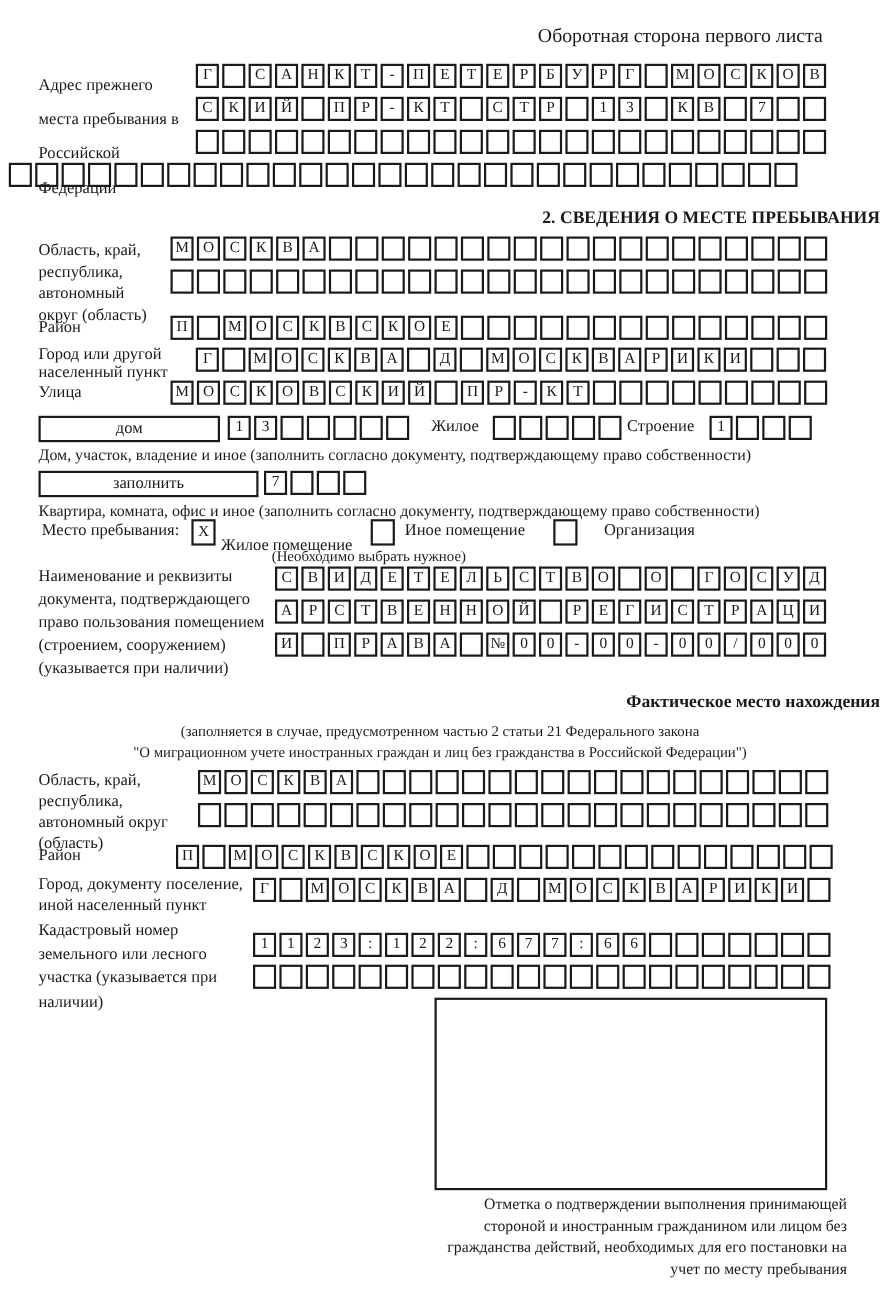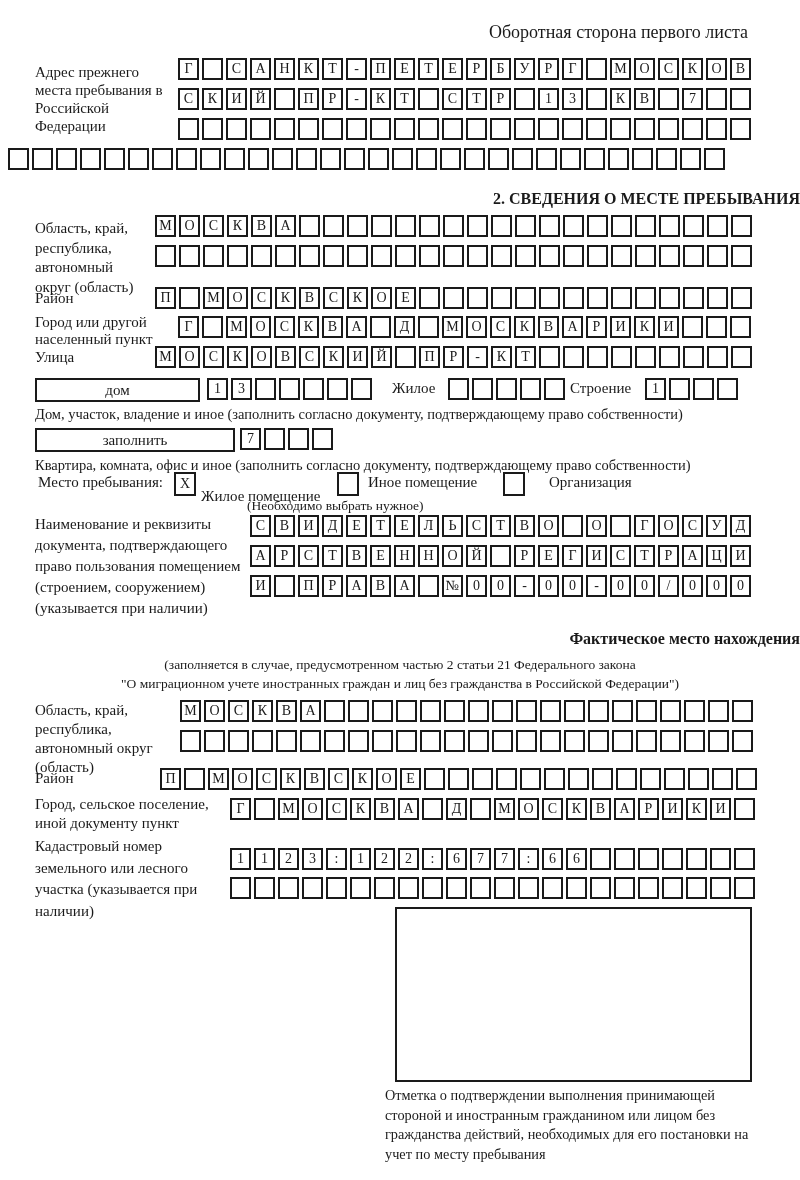--- a/index.html
+++ b/index.html
@@ -12,31 +12,31 @@
   .cell{display:inline-block;width:17px;height:18px;border:2px solid #1a1a1a;margin-right:3px;
         text-align:center;font-size:14px;line-height:18px;vertical-align:top;}
   .title{position:absolute;left:0;width:800px;text-align:right;font-weight:bold;font-size:16px;}
   .note{position:absolute;font-size:13.5px;}
   .note-c{position:absolute;left:0;width:800px;text-align:center;font-size:13.5px;}
   .inline-box{position:absolute;border:2px solid #1a1a1a;height:20px;line-height:20px;
               text-align:center;font-size:15px;}
   .chk{position:absolute;width:18px;height:20px;border:2px solid #1a1a1a;text-align:center;
        font-size:14px;line-height:20px;}
   .bigbox{position:absolute;left:395px;top:907px;width:353px;height:171px;border:2px solid #1a1a1a;}
-  .caption{position:absolute;left:385px;top:1086px;width:385px;text-align:left;
+  .caption{position:absolute;left:385px;top:1086px;width:385px;text-align:right;
            font-size:14.3px;line-height:19.5px;}
 </style>
 </head>
 <body>
 
 <div class="page">
 
   <div class="hdr">Оборотная сторона первого листа</div>
 
-  <div class="lbl" style="left:35px;top:63px;width:130px;line-height:18px">Адрес прежнего места пребывания в Российской Федерации</div>
+  <div class="lbl" style="left:35px;top:63px;width:130px;line-height:31px">Адрес прежнего места пребывания в Российской Федерации</div>
   <div class="cells" style="left:178px;top:58px"><span class="cell">Г</span><span class="cell"></span><span class="cell">С</span><span class="cell">А</span><span class="cell">Н</span><span class="cell">К</span><span class="cell">Т</span><span class="cell">-</span><span class="cell">П</span><span class="cell">Е</span><span class="cell">Т</span><span class="cell">Е</span><span class="cell">Р</span><span class="cell">Б</span><span class="cell">У</span><span class="cell">Р</span><span class="cell">Г</span><span class="cell"></span><span class="cell">М</span><span class="cell">О</span><span class="cell">С</span><span class="cell">К</span><span class="cell">О</span><span class="cell">В</span></div>
   <div class="cells" style="left:178px;top:88px"><span class="cell">С</span><span class="cell">К</span><span class="cell">И</span><span class="cell">Й</span><span class="cell"></span><span class="cell">П</span><span class="cell">Р</span><span class="cell">-</span><span class="cell">К</span><span class="cell">Т</span><span class="cell"></span><span class="cell">С</span><span class="cell">Т</span><span class="cell">Р</span><span class="cell"></span><span class="cell">1</span><span class="cell">3</span><span class="cell"></span><span class="cell">К</span><span class="cell">В</span><span class="cell"></span><span class="cell">7</span><span class="cell"></span><span class="cell"></span></div>
   <div class="cells" style="left:178px;top:118px"><span class="cell"></span><span class="cell"></span><span class="cell"></span><span class="cell"></span><span class="cell"></span><span class="cell"></span><span class="cell"></span><span class="cell"></span><span class="cell"></span><span class="cell"></span><span class="cell"></span><span class="cell"></span><span class="cell"></span><span class="cell"></span><span class="cell"></span><span class="cell"></span><span class="cell"></span><span class="cell"></span><span class="cell"></span><span class="cell"></span><span class="cell"></span><span class="cell"></span><span class="cell"></span><span class="cell"></span></div>
   <div class="cells" style="left:8px;top:148px"><span class="cell"></span><span class="cell"></span><span class="cell"></span><span class="cell"></span><span class="cell"></span><span class="cell"></span><span class="cell"></span><span class="cell"></span><span class="cell"></span><span class="cell"></span><span class="cell"></span><span class="cell"></span><span class="cell"></span><span class="cell"></span><span class="cell"></span><span class="cell"></span><span class="cell"></span><span class="cell"></span><span class="cell"></span><span class="cell"></span><span class="cell"></span><span class="cell"></span><span class="cell"></span><span class="cell"></span><span class="cell"></span><span class="cell"></span><span class="cell"></span><span class="cell"></span><span class="cell"></span><span class="cell"></span></div>
 
   <div class="title" style="top:190px">2. СВЕДЕНИЯ О МЕСТЕ ПРЕБЫВАНИЯ</div>
 
   <div class="lbl" style="left:35px;top:219px;width:115px;line-height:19.5px">Область, край, республика, автономный округ (область)</div>
   <div class="cells" style="left:155px;top:215px"><span class="cell">М</span><span class="cell">О</span><span class="cell">С</span><span class="cell">К</span><span class="cell">В</span><span class="cell">А</span><span class="cell"></span><span class="cell"></span><span class="cell"></span><span class="cell"></span><span class="cell"></span><span class="cell"></span><span class="cell"></span><span class="cell"></span><span class="cell"></span><span class="cell"></span><span class="cell"></span><span class="cell"></span><span class="cell"></span><span class="cell"></span><span class="cell"></span><span class="cell"></span><span class="cell"></span><span class="cell"></span><span class="cell"></span></div>
   <div class="cells" style="left:155px;top:245px"><span class="cell"></span><span class="cell"></span><span class="cell"></span><span class="cell"></span><span class="cell"></span><span class="cell"></span><span class="cell"></span><span class="cell"></span><span class="cell"></span><span class="cell"></span><span class="cell"></span><span class="cell"></span><span class="cell"></span><span class="cell"></span><span class="cell"></span><span class="cell"></span><span class="cell"></span><span class="cell"></span><span class="cell"></span><span class="cell"></span><span class="cell"></span><span class="cell"></span><span class="cell"></span><span class="cell"></span><span class="cell"></span></div>
@@ -80,21 +80,21 @@
   <div class="note-c" style="top:657px">(заполняется в случае, предусмотренном частью 2 статьи 21 Федерального закона</div>
   <div class="note-c" style="top:676px">"О миграционном учете иностранных граждан и лиц без гражданства в Российской Федерации")</div>
 
   <div class="lbl" style="left:35px;top:701px;width:140px;line-height:19px">Область, край, республика, автономный округ (область)</div>
   <div class="cells" style="left:180px;top:700px"><span class="cell">М</span><span class="cell">О</span><span class="cell">С</span><span class="cell">К</span><span class="cell">В</span><span class="cell">А</span><span class="cell"></span><span class="cell"></span><span class="cell"></span><span class="cell"></span><span class="cell"></span><span class="cell"></span><span class="cell"></span><span class="cell"></span><span class="cell"></span><span class="cell"></span><span class="cell"></span><span class="cell"></span><span class="cell"></span><span class="cell"></span><span class="cell"></span><span class="cell"></span><span class="cell"></span><span class="cell"></span></div>
   <div class="cells" style="left:180px;top:730px"><span class="cell"></span><span class="cell"></span><span class="cell"></span><span class="cell"></span><span class="cell"></span><span class="cell"></span><span class="cell"></span><span class="cell"></span><span class="cell"></span><span class="cell"></span><span class="cell"></span><span class="cell"></span><span class="cell"></span><span class="cell"></span><span class="cell"></span><span class="cell"></span><span class="cell"></span><span class="cell"></span><span class="cell"></span><span class="cell"></span><span class="cell"></span><span class="cell"></span><span class="cell"></span><span class="cell"></span></div>
 
   <div class="lbl" style="left:35px;top:770px">Район</div>
   <div class="cells" style="left:160px;top:768px"><span class="cell">П</span><span class="cell"></span><span class="cell">М</span><span class="cell">О</span><span class="cell">С</span><span class="cell">К</span><span class="cell">В</span><span class="cell">С</span><span class="cell">К</span><span class="cell">О</span><span class="cell">Е</span><span class="cell"></span><span class="cell"></span><span class="cell"></span><span class="cell"></span><span class="cell"></span><span class="cell"></span><span class="cell"></span><span class="cell"></span><span class="cell"></span><span class="cell"></span><span class="cell"></span><span class="cell"></span><span class="cell"></span><span class="cell"></span></div>
 
-  <div class="lbl" style="left:35px;top:795px;width:200px;line-height:19px">Город, сельское поселение, иной документу пункт</div>
+  <div class="lbl" style="left:35px;top:795px;width:200px;line-height:19px">Город, документу поселение, иной населенный пункт</div>
   <div class="cells" style="left:230px;top:798px"><span class="cell">Г</span><span class="cell"></span><span class="cell">М</span><span class="cell">О</span><span class="cell">С</span><span class="cell">К</span><span class="cell">В</span><span class="cell">А</span><span class="cell"></span><span class="cell">Д</span><span class="cell"></span><span class="cell">М</span><span class="cell">О</span><span class="cell">С</span><span class="cell">К</span><span class="cell">В</span><span class="cell">А</span><span class="cell">Р</span><span class="cell">И</span><span class="cell">К</span><span class="cell">И</span><span class="cell"></span></div>
 
   <div class="lbl" style="left:35px;top:836px;width:185px;line-height:21.5px">Кадастровый номер земельного или лесного участка (указывается при наличии)</div>
   <div class="cells" style="left:230px;top:848px"><span class="cell">1</span><span class="cell">1</span><span class="cell">2</span><span class="cell">3</span><span class="cell">:</span><span class="cell">1</span><span class="cell">2</span><span class="cell">2</span><span class="cell">:</span><span class="cell">6</span><span class="cell">7</span><span class="cell">7</span><span class="cell">:</span><span class="cell">6</span><span class="cell">6</span><span class="cell"></span><span class="cell"></span><span class="cell"></span><span class="cell"></span><span class="cell"></span><span class="cell"></span><span class="cell"></span></div>
   <div class="cells" style="left:230px;top:877px"><span class="cell"></span><span class="cell"></span><span class="cell"></span><span class="cell"></span><span class="cell"></span><span class="cell"></span><span class="cell"></span><span class="cell"></span><span class="cell"></span><span class="cell"></span><span class="cell"></span><span class="cell"></span><span class="cell"></span><span class="cell"></span><span class="cell"></span><span class="cell"></span><span class="cell"></span><span class="cell"></span><span class="cell"></span><span class="cell"></span><span class="cell"></span><span class="cell"></span></div>
 
   <div class="bigbox"></div>
   <div class="caption">Отметка о подтверждении выполнения принимающей стороной и иностранным гражданином или лицом без гражданства действий, необходимых для его постановки на учет по месту пребывания</div>
 
 </div>

